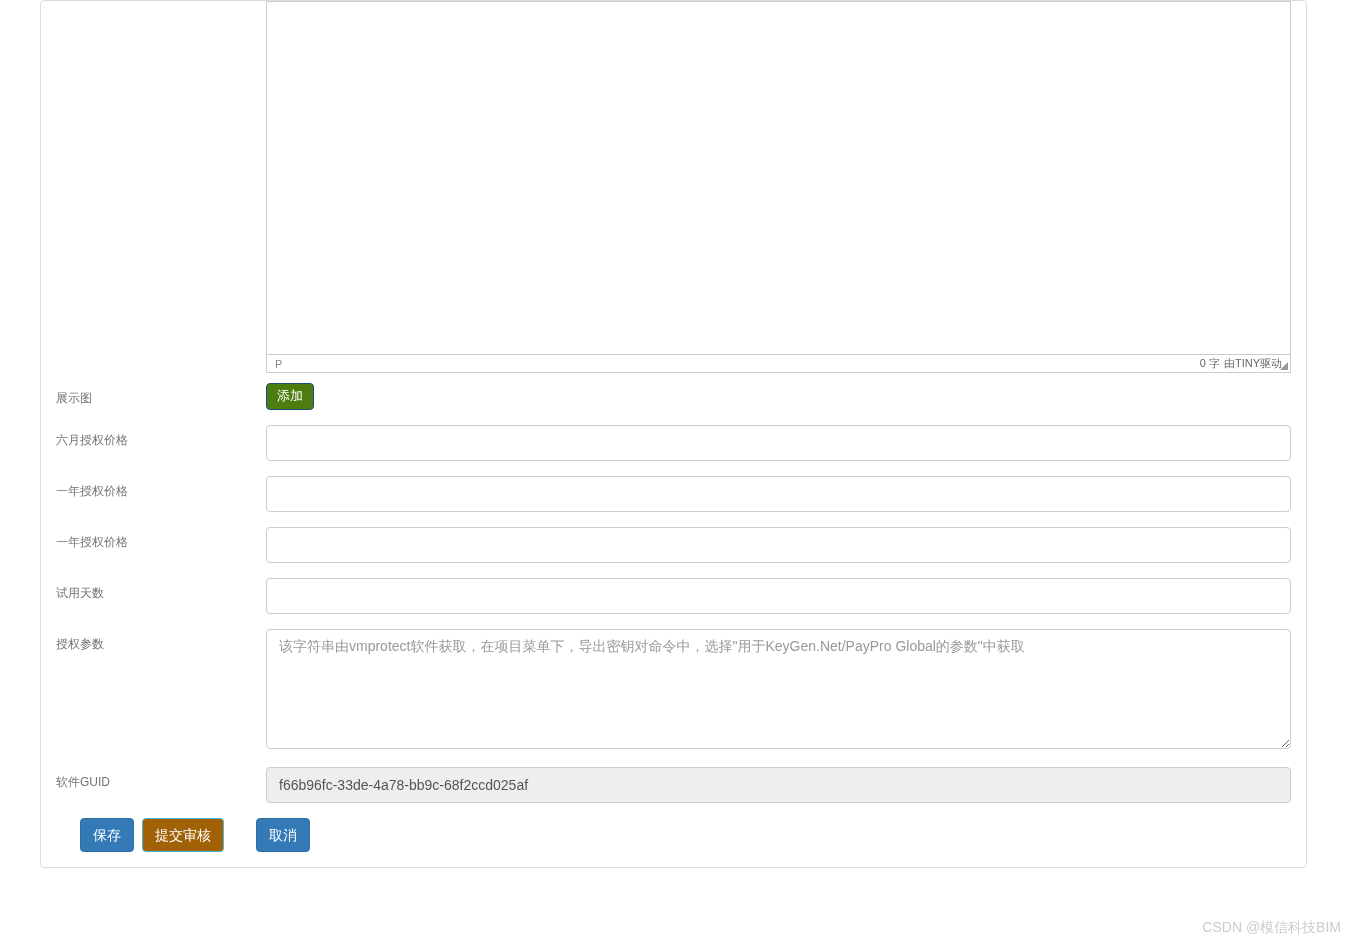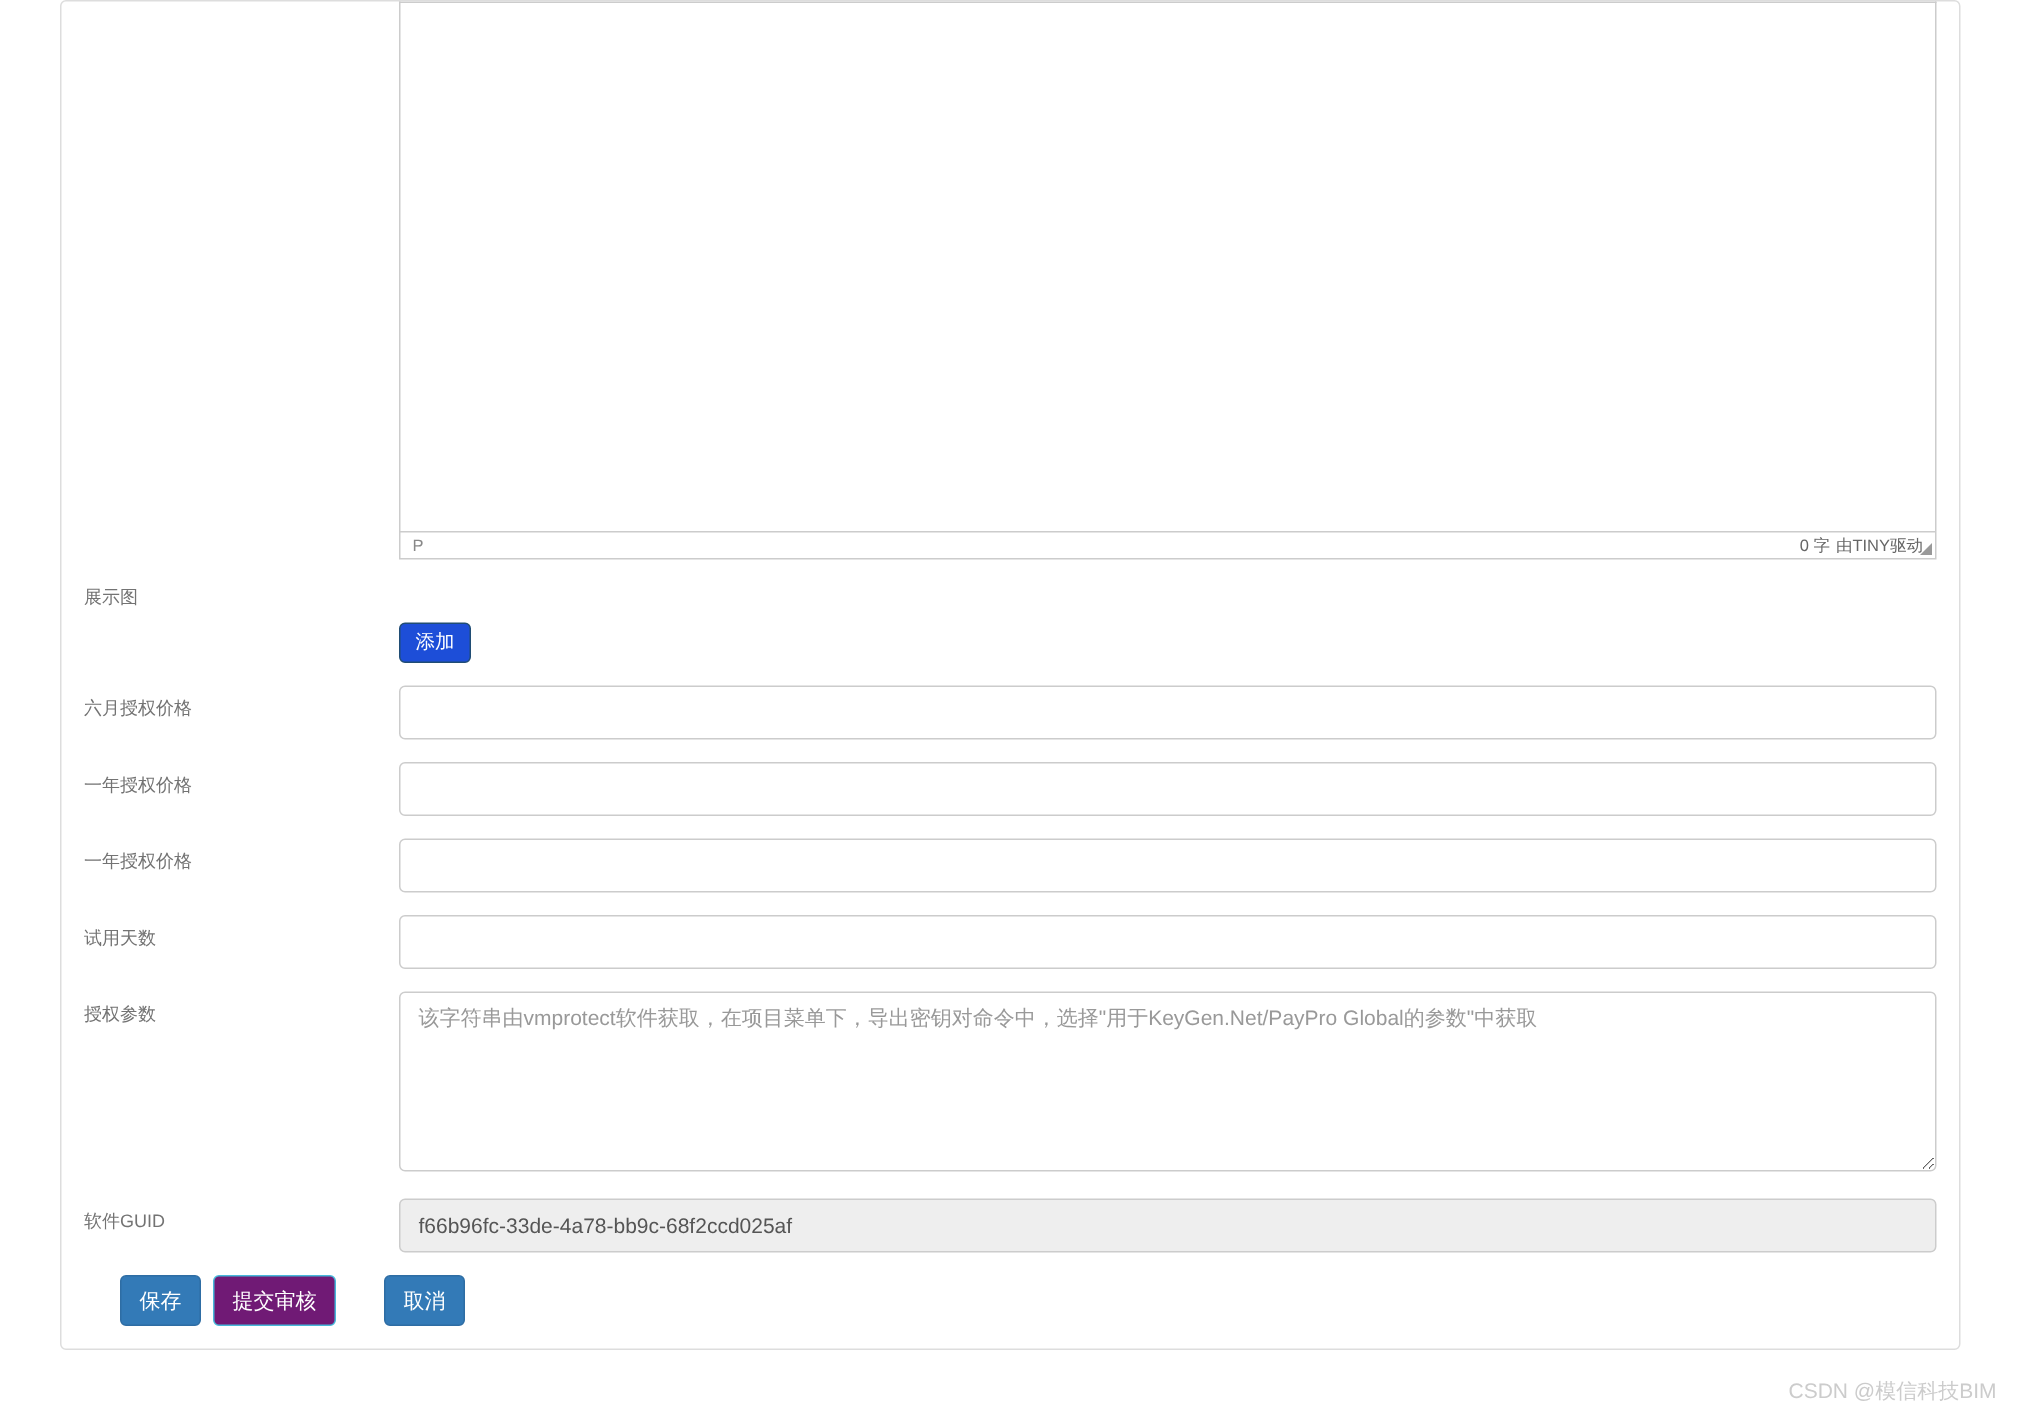--- a/index.html
+++ b/index.html
@@ -143,36 +143,35 @@
     .btn-small {
       padding: 3px 10px;
       font-size: 13px;
     }
     .btn-primary {
       background-color: #337ab7;
       border-color: #2e6da4;
       margin-left: 24px;
     }
     .btn-info {
-      background-color: #701a75;
+      background-color: #a16207;
       border-color: #46b8da;
     }
     .btn-dark-blue {
-      background-color: #1d4ed8;
+      background-color: #4d7c0f;
       border-color: #204d74;
-      margin-top: 32px;
     }
     .button-row {
       display: flex;
       gap: 8px;
       margin-top: 8px;
     }
     .watermark {
       position: fixed;
-      right: 16px;
+      right: 6px;
       bottom: 4px;
       font-size: 14px;
       color: #ccc;
       font-family: Arial, sans-serif;
       pointer-events: none;
     }
     .tiny-link {
       color: #666;
       text-decoration: none;
     }

